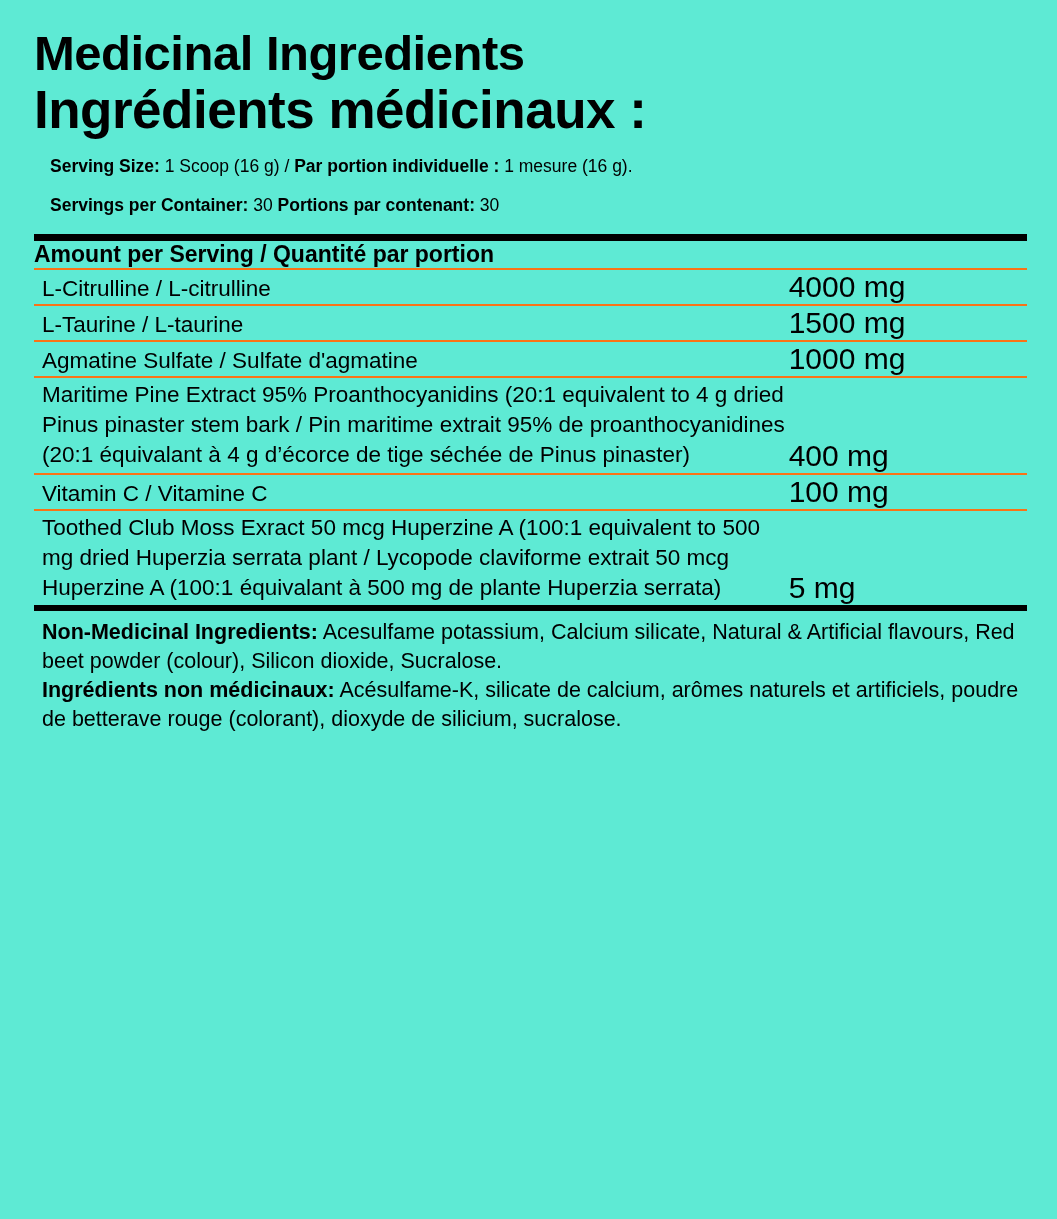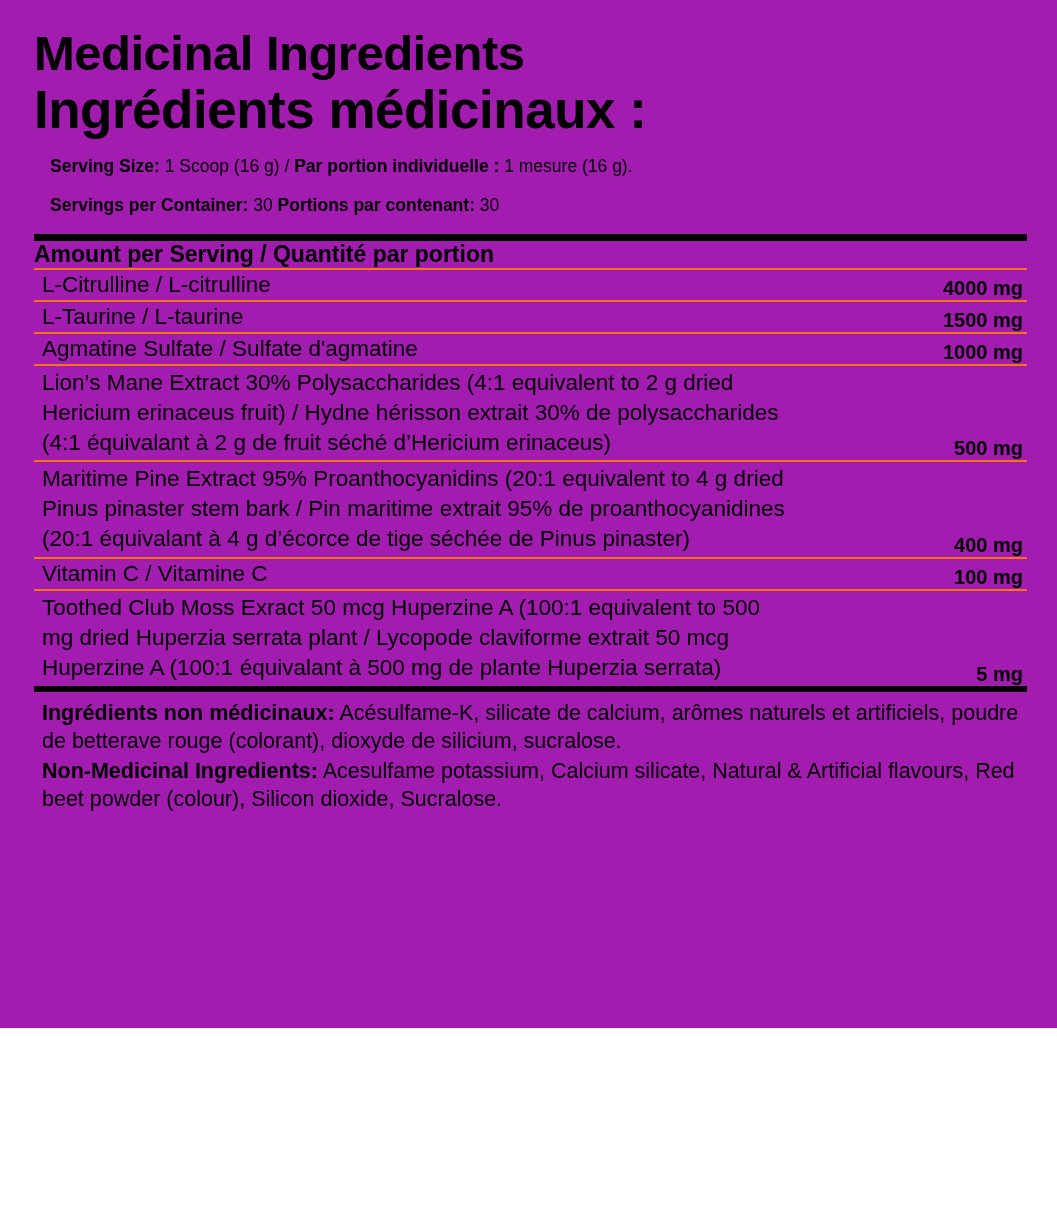--- a/index.html
+++ b/index.html
@@ -6,24 +6,24 @@
     margin: 0;
     padding: 0;
     background: #ffffff;
   }
   body {
     font-family: "Liberation Sans", sans-serif;
     color: #000000;
   }
   .panel {
     width: 1057px;
-    height: 1028px;
+    height: 1219px;
     box-sizing: border-box;
     padding: 28px 30px 20px 34px;
-    background: #a21caf;
+    background: #5eead4;
     position: relative;
   }
   .title-en {
     font-size: 49px;
     font-weight: bold;
     letter-spacing: -0.5px;
     line-height: 1.05;
     margin: 0 0 2px 0;
   }
   .title-fr {
@@ -60,25 +60,24 @@
   .row td {
     font-size: 22.5px;
     border-top: 2px solid #f97316;
     padding: 3px 0 4px 0;
   }
   .row .name {
     padding-left: 8px;
     line-height: 1.33;
   }
   .row .amt {
-    text-align: right;
-    font-weight: bold;
+    font-weight: normal;
     white-space: nowrap;
     padding-right: 4px;
-    font-size: 20px;
+    font-size: 30px;
     vertical-align: bottom;
   }
   .row.multiline .name {
     padding-top: 2px;
     padding-bottom: 3px;
   }
   .bottom-rule {
     border-top: 6px solid #000;
     margin-top: 0;
   }
@@ -123,38 +122,34 @@
       </tr>
       <tr class="row">
         <td class="name">L-Taurine / L-taurine</td>
         <td class="amt">1500 mg</td>
       </tr>
       <tr class="row">
         <td class="name">Agmatine Sulfate / Sulfate d'agmatine</td>
         <td class="amt">1000 mg</td>
       </tr>
       <tr class="row multiline">
-        <td class="name">Lion’s Mane Extract 30% Polysaccharides (4:1 equivalent to 2 g dried Hericium erinaceus fruit) / Hydne hérisson extrait 30% de polysaccharides (4:1 équivalant à 2 g de fruit séché d’Hericium erinaceus)</td>
-        <td class="amt">500 mg</td>
-      </tr>
-      <tr class="row multiline">
         <td class="name">Maritime Pine Extract 95% Proanthocyanidins (20:1 equivalent to 4 g dried Pinus pinaster stem bark / Pin maritime extrait 95% de proanthocyanidines (20:1 équivalant à 4 g d’écorce de tige séchée de Pinus pinaster)</td>
         <td class="amt">400 mg</td>
       </tr>
       <tr class="row">
         <td class="name">Vitamin C / Vitamine C</td>
         <td class="amt">100 mg</td>
       </tr>
       <tr class="row multiline">
         <td class="name">Toothed Club Moss Exract 50 mcg Huperzine A (100:1 equivalent to 500 mg dried Huperzia serrata plant / Lycopode claviforme extrait 50 mcg Huperzine A (100:1 équivalant à 500 mg de plante Huperzia serrata)</td>
         <td class="amt">5 mg</td>
       </tr>
     </tbody>
   </table>
 
   <div class="bottom-rule"></div>
 
   <div class="nonmed">
+    <p><b>Non-Medicinal Ingredients:</b><span> Acesulfame potassium, Calcium silicate, Natural &amp; Artificial flavours, Red beet powder (colour), Silicon dioxide, Sucralose.</span></p>
     <p><b>Ingrédients non médicinaux:</b><span> Acésulfame-K, silicate de calcium, arômes naturels et artificiels, poudre de betterave rouge (colorant), dioxyde de silicium, sucralose.</span></p>
-    <p><b>Non-Medicinal Ingredients:</b><span> Acesulfame potassium, Calcium silicate, Natural &amp; Artificial flavours, Red beet powder (colour), Silicon dioxide, Sucralose.</span></p>
   </div>
 
 </div>
 
 </body></html>

